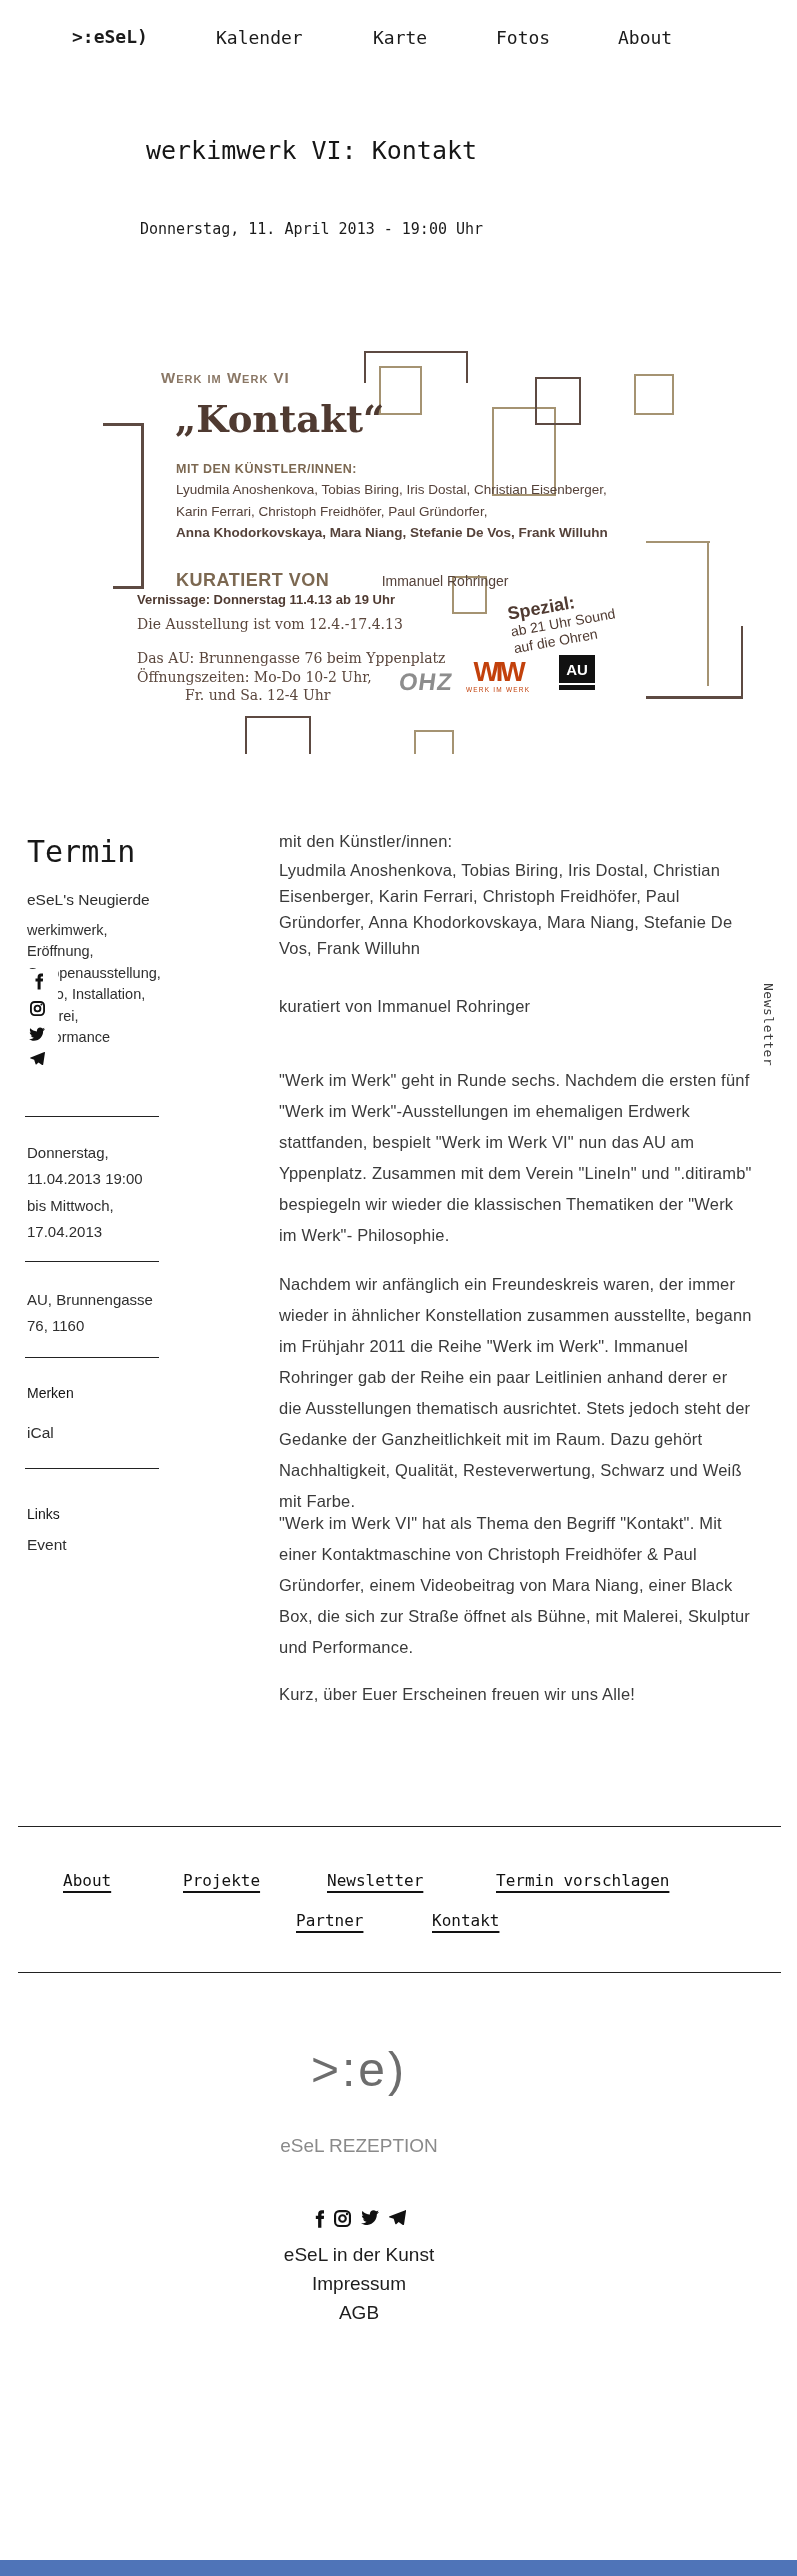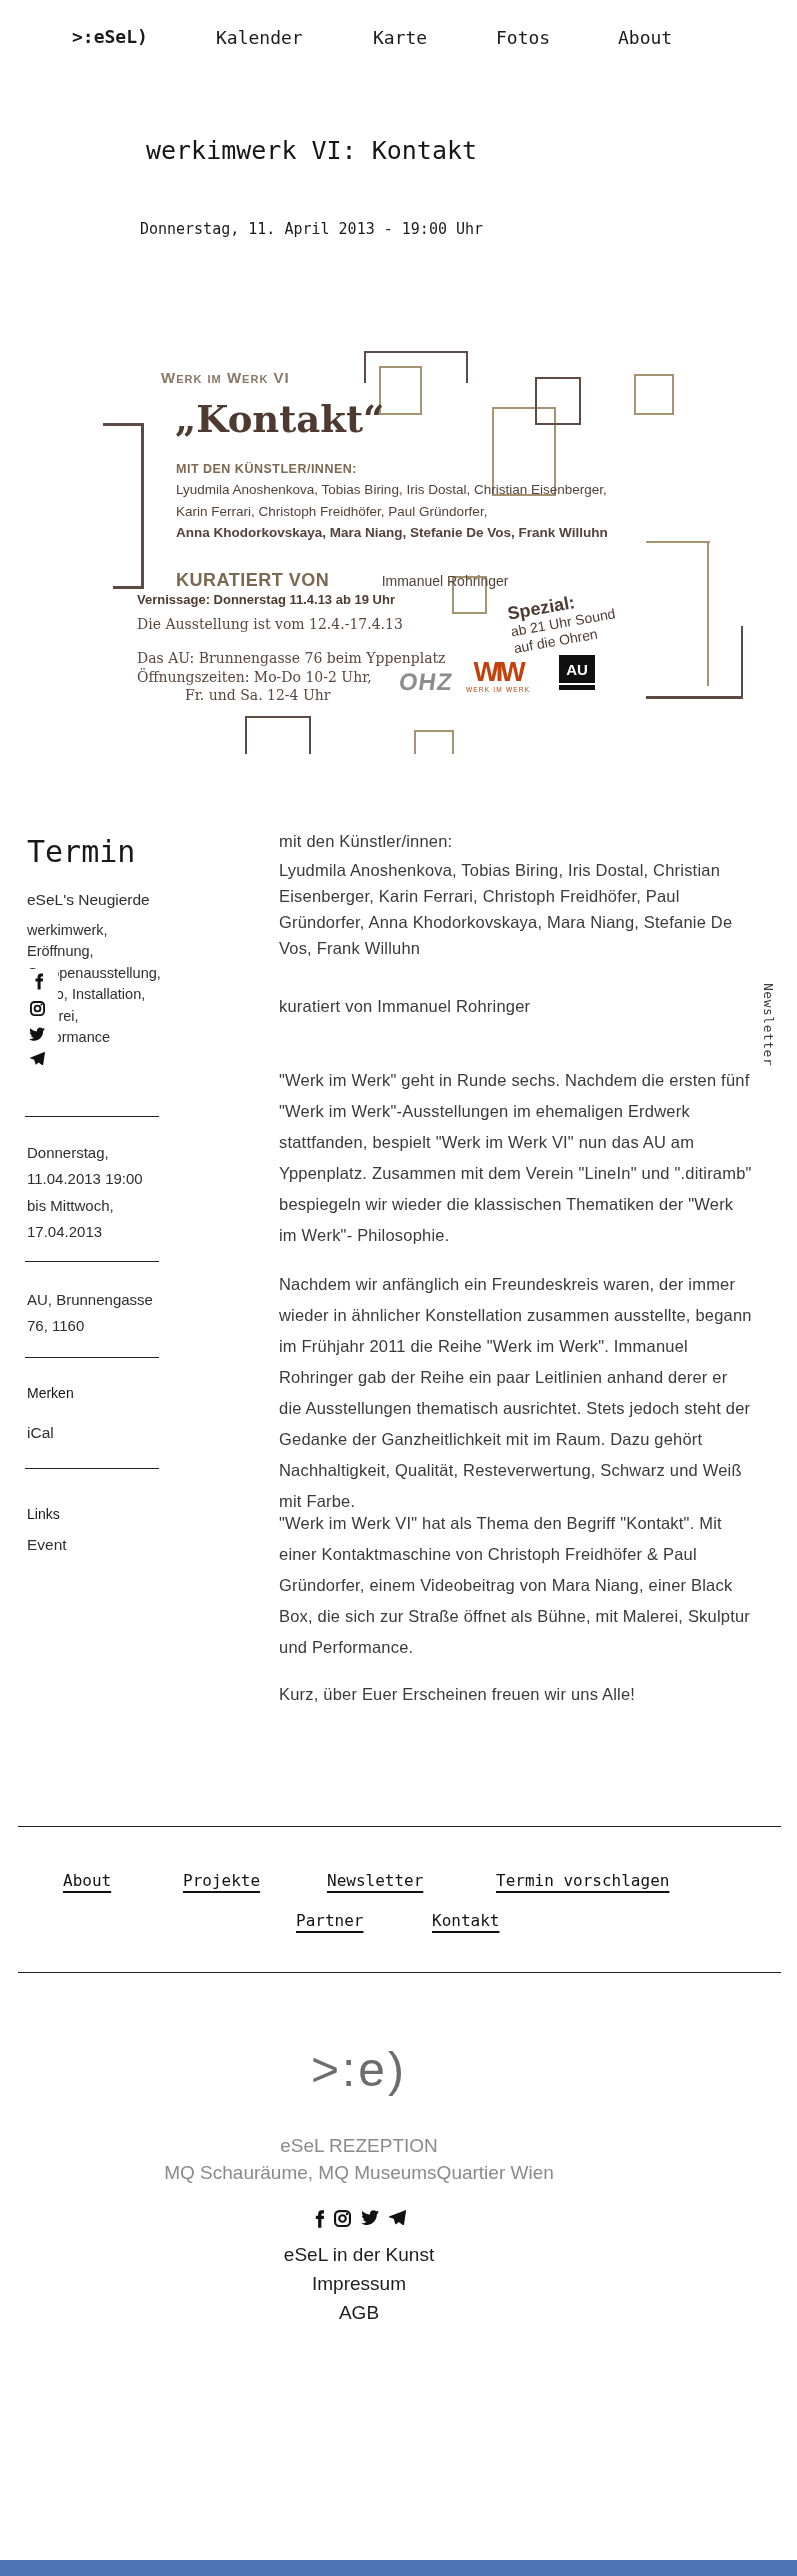--- a/index.html
+++ b/index.html
@@ -208,21 +208,20 @@
 <div class="abs mono fn-link" style="left:183px;top:1871px;">Projekte</div>
 <div class="abs mono fn-link" style="left:327px;top:1871px;">Newsletter</div>
 <div class="abs mono fn-link" style="left:496px;top:1871px;">Termin vorschlagen</div>
 <div class="abs mono fn-link" style="left:296px;top:1911px;">Partner</div>
 <div class="abs mono fn-link" style="left:432px;top:1911px;">Kontakt</div>
 <div class="abs fn-rule" style="top:1972px;"></div>
 
 <div class="abs footer-center footer-logo">&gt;:e)</div>
 <div class="abs footer-center footer-gray">
   <div>eSeL REZEPTION</div>
-  <div>MQ Schauräume, MQ MuseumsQuartier Wien</div>
 </div>
 <div class="abs footer-center footer-social">
   <span>
     <svg width="12" height="18" viewBox="0 0 11 16">
         <path fill="#111" d="M9.5 3H11V0H8.8C6.8 0 5.6 1.4 5.6 3.4V5H3.5v2.9h2.1V16h3V7.9h2.2l.4-2.9H8.7V3.6c0-.4.3-.6.8-.6z"></path>
       </svg>
   </span>
   <span>
     <svg width="17" height="17" viewBox="0 0 16 16">
         <rect x="1" y="1" width="14" height="14" rx="4" fill="none" stroke="#111" stroke-width="2"></rect>

